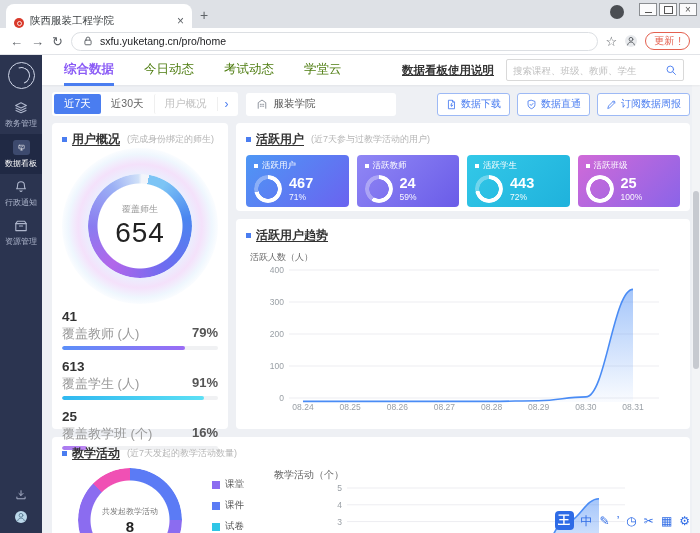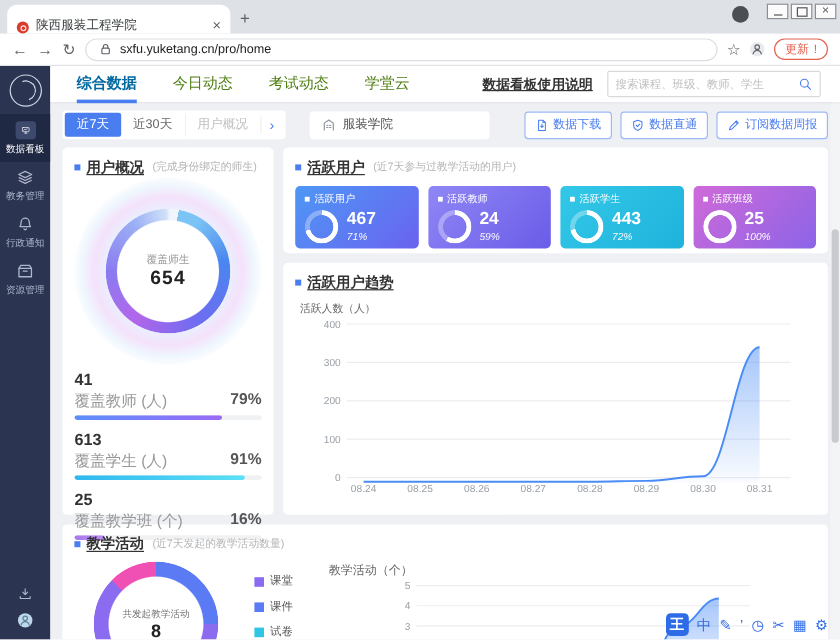--- a/index.html
+++ b/index.html
@@ -41,32 +41,32 @@
   .side-item.active .ic { background:#3d4a6e; border-radius:3px; padding:2px; width:17px; height:15px; }
   .side-spacer { flex:1; }
   .side-bottom { color:#aeb6cc; margin-bottom:10px; }
   .side-bottom .ic { width:15px; height:15px; }
   .side-avatar { width:22px; height:22px; border-radius:50%; background:#bcd8ea; margin-bottom:10px; color:#5f7f96; display:flex; align-items:center; justify-content:center; }
   .side-avatar .ic { width:13px; height:13px; }
 
   .main { flex:1; display:flex; flex-direction:column; background:#eef0f4; min-width:0; }
   .topnav { height:30px; background:#fff; display:flex; align-items:center; padding:0 16px 0 22px; gap:30px; box-shadow:0 1px 2px rgba(0,0,0,.05); position:relative; z-index:2; }
   .nav-tab { font-size:12.5px; color:#4d7c0f; padding:7px 0 5px; border-bottom:3px solid transparent; cursor:pointer; white-space:nowrap; }
-  .nav-tab.active { color:#0369a1; font-weight:bold; border-bottom-color:#4a7df0; }
+  .nav-tab.active { color:#8b5cf6; font-weight:bold; border-bottom-color:#4a7df0; }
   .topnav-right { margin-left:auto; display:flex; align-items:center; gap:12px; }
   .guide-link { font-size:11.5px; font-weight:bold; color:#333; text-decoration:underline; white-space:nowrap; }
   .searchbox { width:178px; height:22px; border:1px solid #d9d9d9; border-radius:2px; display:flex; align-items:center; padding:0 6px; gap:4px; }
   .searchbox input { flex:1; border:none; outline:none; font-size:9.5px; color:#333; min-width:0; font-family:inherit; }
   .searchbox input::placeholder { color:#bfbfbf; }
   .searchbox .ic { width:12px; height:12px; color:#4a7df0; flex:none; }
 
   .content { flex:1; padding:7px 10px 0; overflow:hidden; position:relative; }
 
   
-  .filterbar { display:flex; align-items:center; gap:20px; margin-bottom:7px; }
+  .filterbar { display:flex; align-items:center; gap:8px; margin-bottom:7px; }
   .range-group { background:#fff; border-radius:3px; display:flex; align-items:center; padding:2px; font-size:10.5px; color:#666; }
   .range-pill { padding:3px 10px; border-radius:2px; cursor:pointer; white-space:nowrap; }
   .range-pill.active { background:#4a7df0; color:#fff; }
   .range-pill.disabled { color:#c0c0c0; border-left:1px solid #efefef; }
   .chev { color:#4a7df0; font-size:12px; padding:0 7px; border-left:1px solid #efefef; }
   .college { background:#fff; border-radius:3px; height:23px; padding:0 10px; font-size:10.5px; color:#555; display:flex; gap:6px; align-items:center; width:150px; }
   .college .ic { width:11px; height:11px; color:#8a8f99; flex:none; }
   .timestamp { font-size:9px; color:#9aa0a6; white-space:nowrap; }
   .fbtns { margin-left:auto; display:flex; gap:7px; }
   .fbtn { border:1px solid #9db9f5; color:#4a7df0; background:#fff; font-size:10px; height:23px; padding:0 8px; border-radius:3px; display:flex; gap:4px; align-items:center; cursor:pointer; white-space:nowrap; }
@@ -83,40 +83,40 @@
   .card-user { width:176px; flex:none; }
   .donut-wrap { width:148px; height:148px; margin:4px auto 0; position:relative; display:flex; align-items:center; justify-content:center; }
   .donut-wrap::before { content:''; position:absolute; inset:-4px; border-radius:50%;
     background:radial-gradient(circle, rgba(130,150,245,0) 38%, rgba(130,150,245,.16) 47%, rgba(205,120,235,.22) 56%, rgba(130,190,245,.13) 65%, rgba(130,150,245,0) 73%); }
   .big-ring { width:104px; height:104px; border-radius:50%;
     background:conic-gradient(from 10deg,#7cc4f5 0 20deg,#4a86f0 70deg,#6e6cf0 140deg,#b266ea 205deg,#8a7cf0 260deg,#9bb0f5 315deg,#cfe0f8 348deg,#f2f5fb 352deg 360deg);
     -webkit-mask:radial-gradient(farthest-side,transparent calc(100% - 10px),#000 calc(100% - 9px));
     mask:radial-gradient(farthest-side,transparent calc(100% - 10px),#000 calc(100% - 9px)); }
   .donut-center { position:absolute; inset:0; display:flex; flex-direction:column; align-items:center; justify-content:center; gap:1px; }
   .donut-center .lab { font-size:9px; color:#999; }
-  .donut-center .val { font-size:16px; font-weight:bold; color:#222; letter-spacing:1px; }
+  .donut-center .val { font-size:28px; font-weight:normal; color:#222; letter-spacing:1px; }
   .stat { margin-top:9px; }
   .stat-val { font-size:13.5px; font-weight:bold; color:#333; }
   .stat-row { display:flex; justify-content:space-between; font-size:13px; color:#999; margin:1px 0 3px; }
   .stat-row .pct { color:#555; font-weight:bold; }
   .bar { height:4px; background:#f0f1f3; border-radius:2px; overflow:hidden; }
   .bar-fill { height:100%; border-radius:2px; }
 
   .col-right { flex:1; display:flex; flex-direction:column; gap:8px; min-width:0; }
   .card-active { height:88px; }
   .au-cards { display:flex; gap:8px; margin-top:7px; }
   .au-card { flex:1; height:52px; border-radius:4px; color:#fff; padding:5px 8px; min-width:0; }
   .au-title { font-size:8.5px; display:flex; gap:4px; align-items:center; white-space:nowrap; }
   .au-bullet { width:4px; height:4px; background:#fff; flex:none; }
   .au-body { display:flex; align-items:center; gap:7px; margin-top:3px; }
   .au-ring { width:28px; height:28px; border-radius:50%; flex:none;
     -webkit-mask:radial-gradient(farthest-side,transparent calc(100% - 4.5px),#000 calc(100% - 4px));
     mask:radial-gradient(farthest-side,transparent calc(100% - 4.5px),#000 calc(100% - 4px)); }
   .au-val { font-size:14.5px; font-weight:bold; line-height:1.1; }
-  .au-pct { font-size:8.5px; opacity:.95;font-style:italic; }
+  .au-pct { font-size:8.5px; opacity:.95; }
 
   .card-trend { flex:1; min-height:0; }
   .ylab { font-size:9px; color:#666; margin:7px 0 0 4px; }
   .chart-box { width:100%; }
 
   .card-teach { margin-top:8px; height:150px; }
   .teach-body { display:flex; align-items:flex-start; }
   .t-donut-wrap { position:relative; width:104px; height:104px; margin:6px 0 0 16px; flex:none; }
   .t-ring { width:100%; height:100%; border-radius:50%;
     -webkit-mask:radial-gradient(farthest-side,transparent calc(100% - 13px),#000 calc(100% - 12px));
@@ -183,35 +183,35 @@
     <span>更新</span>
     <span>!</span>
   </span>
 </div>
 
 <div class="app">
 
   <div class="sidebar">
     <div class="logo"></div>
     <div id="side-items" style="width:100%">
+        <div class="side-item">
+          <span class="ic"><svg class="ic" viewBox="0 0 14 14" fill="none" stroke="currentColor" stroke-width="1.1" stroke-linecap="round" stroke-linejoin="round" style="width:100%;height:100%">
+              <path d="M7 1.8L12.4 4.4 7 7 1.6 4.4z"></path>
+              <path d="M2 7L7 9.4 12 7"></path>
+              <path d="M2 9.4L7 11.8 12 9.4"></path>
+            </svg></span>
+          <span>教务管理</span>
+        </div>
         <div class="side-item active">
           <span class="ic"><svg class="ic" viewBox="0 0 14 14" fill="none" stroke="currentColor" stroke-width="1.1" stroke-linecap="round" stroke-linejoin="round" style="width:100%;height:100%">
               <rect x="1.5" y="2.5" width="11" height="7" rx="1"></rect>
               <path d="M5 12h4M7 9.5V12"></path>
               <path d="M3.5 7.2l2-2 1.6 1.4 2.4-2.4"></path>
             </svg></span>
           <span>数据看板</span>
-        </div>
-        <div class="side-item">
-          <span class="ic"><svg class="ic" viewBox="0 0 14 14" fill="none" stroke="currentColor" stroke-width="1.1" stroke-linecap="round" stroke-linejoin="round" style="width:100%;height:100%">
-              <path d="M7 1.8L12.4 4.4 7 7 1.6 4.4z"></path>
-              <path d="M2 7L7 9.4 12 7"></path>
-              <path d="M2 9.4L7 11.8 12 9.4"></path>
-            </svg></span>
-          <span>教务管理</span>
         </div>
         <div class="side-item">
           <span class="ic"><svg class="ic" viewBox="0 0 14 14" fill="none" stroke="currentColor" stroke-width="1.1" stroke-linecap="round" stroke-linejoin="round" style="width:100%;height:100%">
               <path d="M7 1.8a3.4 3.4 0 0 1 3.4 3.4c0 2.6 1 3.6 1 3.6H2.6s1-1 1-3.6A3.4 3.4 0 0 1 7 1.8z"></path>
               <path d="M6 10.8a1.1 1.1 0 0 0 2 0"></path>
             </svg></span>
           <span>行政通知</span>
         </div>
         <div class="side-item">
           <span class="ic"><svg class="ic" viewBox="0 0 14 14" fill="none" stroke="currentColor" stroke-width="1.1" stroke-linecap="round" stroke-linejoin="round" style="width:100%;height:100%">

